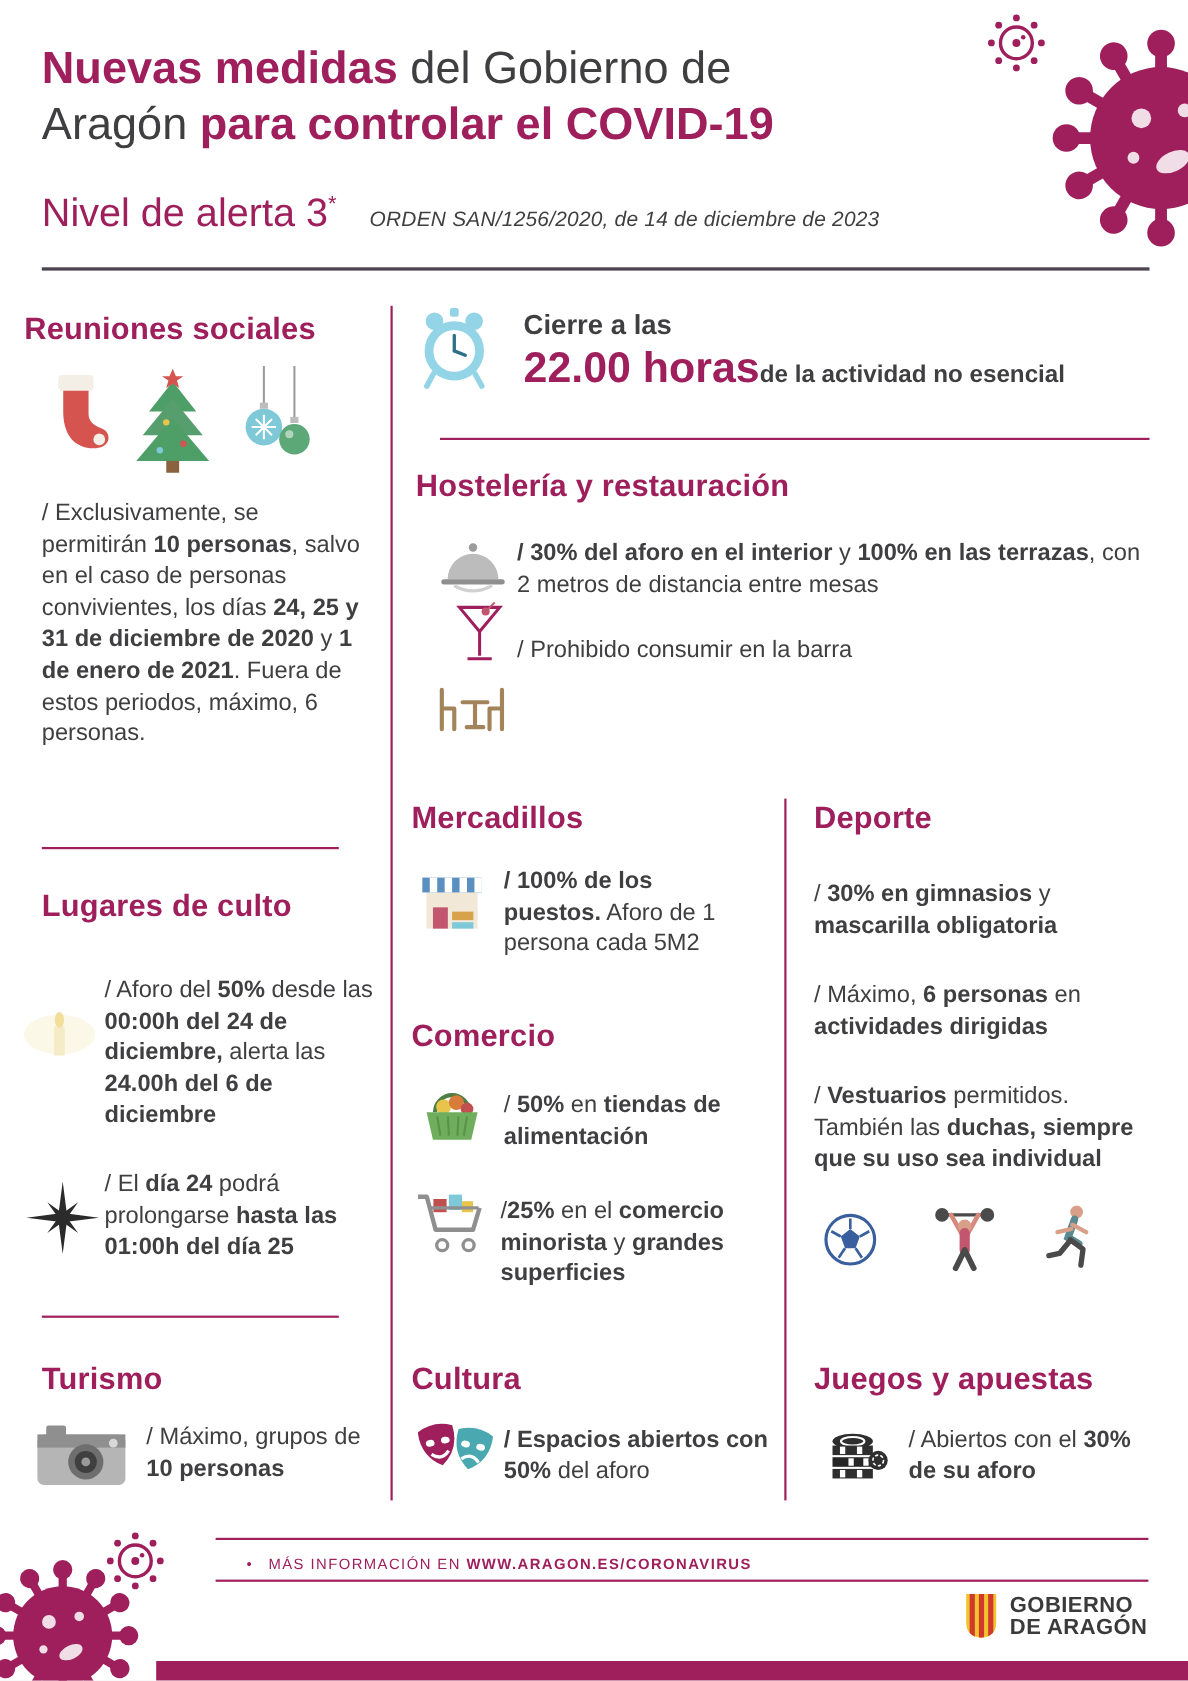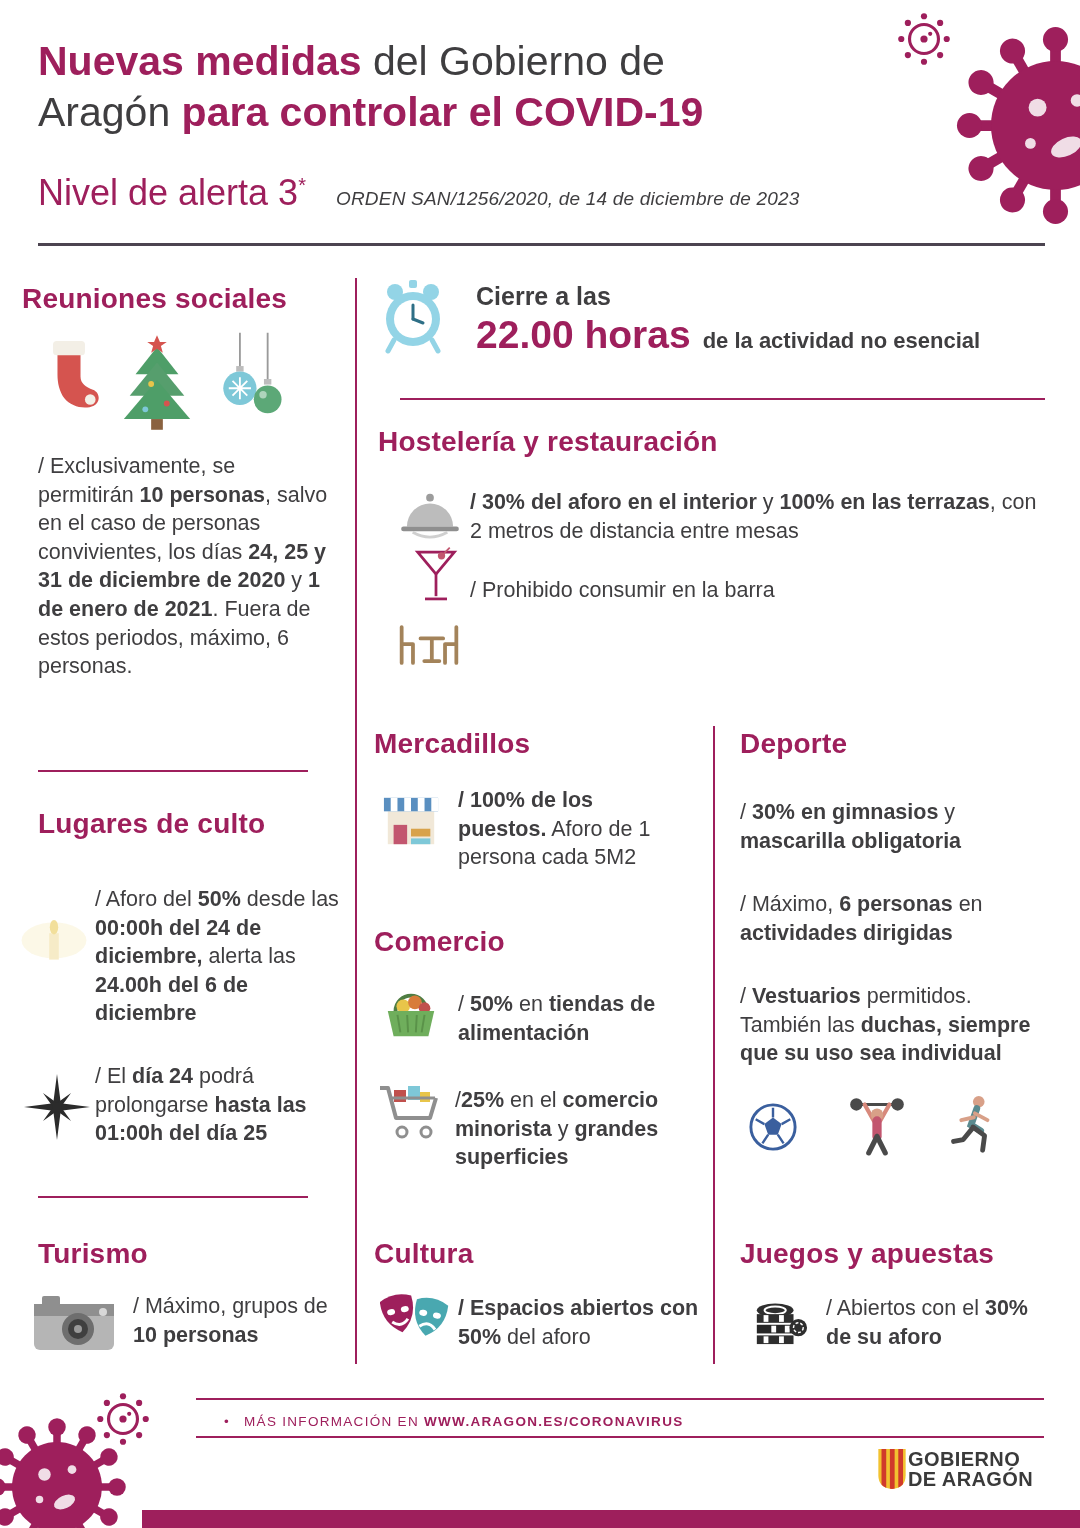--- a/index.html
+++ b/index.html
@@ -18,29 +18,29 @@
   .alert-row{display:flex;align-items:baseline;gap:30px;}
   .alert-level{font-size:36px;color:var(--accent);font-weight:400;}
   .alert-level sup{font-size:20px;}
   .order-ref{font-size:19px;font-style:italic;color:var(--text);font-weight:400;letter-spacing:.2px;}
   .rule{background:var(--accent);height:2px;}
   .rule-dark{background:#4c4450;height:2.5px;}
   .vrule{background:var(--accent);width:2px;}
   h2.sec{font-size:28px;font-weight:700;color:var(--accent);letter-spacing:.2px;}
   p.body{font-size:21.5px;line-height:1.33;color:var(--text);}
   .closure-line1{font-size:25px;font-weight:700;color:var(--text);}
-  .closure-line2{display:flex;align-items:baseline;gap:12px;white-space:nowrap;margin-top:2px;}
+  .closure-line2{display:flex;align-items:baseline;white-space:nowrap;margin-top:2px;}
   .closure-time{font-size:39px;font-weight:700;color:var(--accent);}
   .closure-suffix{font-size:22px;font-weight:700;color:var(--text);}
   .ic{display:inline-block;line-height:0;}
   .ic svg{display:block;}
   .xmas-row{display:flex;align-items:flex-start;gap:18px;}
   .footer-info{font-size:13.5px;letter-spacing:1.3px;color:var(--accent);display:flex;align-items:center;gap:14px;}
   .footer-info .lnk{font-weight:700;}
-  .logo{display:flex;align-items:center;gap:0;}
+  .logo{display:flex;align-items:center;gap:10px;}
   .logo-text{font-size:20px;font-weight:700;color:#3a3a3a;line-height:1.02;letter-spacing:.4px;}
   .bottom-bar{background:var(--accent);}
 </style>
 </head>
 <body>
 
 <div id="page">
 
   <h1 class="title abs" style="left:38px;top:36px;width:720px;"><span class="b a">Nuevas medidas</span><span> del Gobierno de Aragón </span><span class="b a">para controlar el COVID-19</span></h1>
 

